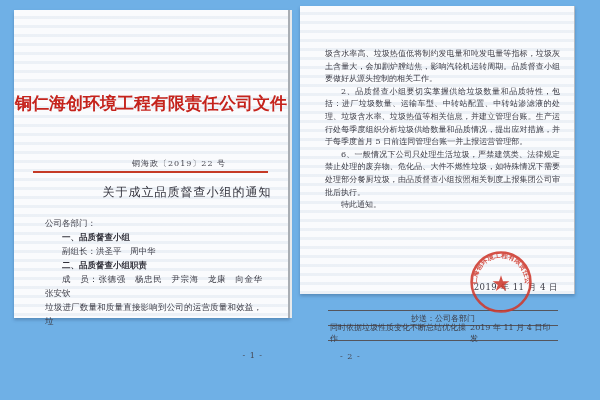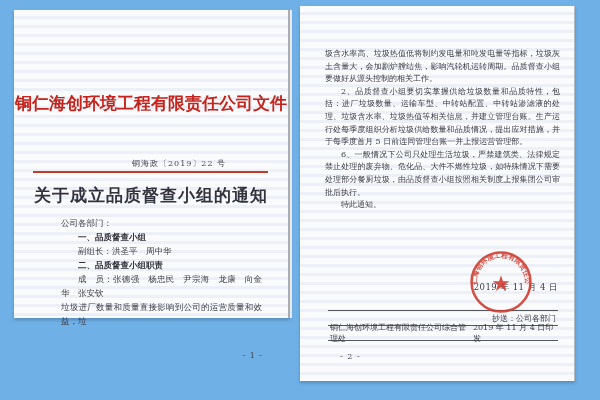--- a/index.html
+++ b/index.html
@@ -16,45 +16,46 @@
         rgba(219,228,238,0.45) 6px, rgba(219,228,238,0.45) 9px),
       #fafbfd;
     color:#3c3c46;
   }
   .page-left{
     left:14px;top:10px;width:274px;height:308px;
     border-right:2px solid #a9aeb4;
     box-shadow:2px 0 0 #e8eaec, 0 2px 3px rgba(40,70,110,.35);
   }
   .page-right{
-    left:300px;top:6px;width:274px;height:375px;
+    left:300px;top:6px;width:274px;height:288px;
     border-right:1px solid #b5bac0;
     box-shadow:0 2px 3px rgba(40,70,110,.35);
   }
   .red-header{
     position:absolute;top:83px;left:0;width:100%;
     text-align:center;color:#c5231c;font-weight:bold;
     font-size:17px;letter-spacing:0px;line-height:1.2;
   }
   .doc-number{
     position:absolute;top:148px;left:0;width:100%;
     text-align:center;font-size:8px;color:#45454f;letter-spacing:1px;margin-left:28px;
   }
   .red-line{
     position:absolute;top:161px;left:19px;right:20px;height:2px;
     background:#c53a26;
   }
   .doc-title{
     position:absolute;top:174px;left:0;width:100%;
-    text-align:center;font-size:17px;font-weight:bold;color:#33333d;
+    text-align:center;font-size:12px;font-weight:normal;color:#33333d;
     letter-spacing:1px;
+    padding-left:36px;
   }
   .body-left{
     position:absolute;top:206px;left:31px;right:26px;
-    font-size:8.5px;line-height:14px;text-align:justify;margin-left:16px;
+    font-size:8.5px;line-height:14px;text-align:justify;
   }
   .body-left p, .body-right p{margin:0;}
   .indent{text-indent:2em;}
   .bold{font-weight:bold;color:#30303a;}
   .pagenum-left{
     position:absolute;top:341px;right:25px;
     font-size:8px;color:#45454f;letter-spacing:1px;
   }
   .body-right{
     position:absolute;top:42px;left:25px;right:14px;
@@ -68,21 +69,21 @@
   .sign-date{
     position:absolute;left:148px;top:276px;width:110px;
     font-size:8.5px;color:#3c3c46;text-align:right;z-index:2;
     letter-spacing:0.5px;
   }
   .footer{
     position:absolute;left:28px;right:16px;top:304px;z-index:1;
   }
   .footer-line{height:1px;background:#55555c;}
   .footer-row{
-    display:flex;justify-content:flex-end;align-items:center;
+    display:flex;justify-content:center;align-items:center;
     height:14px;font-size:8px;color:#3c3c46;padding:0 2px;
   }
   .pagenum-right{
     position:absolute;left:40px;top:346px;
     font-size:8px;color:#45454f;letter-spacing:1px;
   }
 </style>
 </head>
 <body>
 
@@ -127,20 +128,20 @@
     </svg>
   </div>
 
   <div class="footer">
     <div class="footer-line"></div>
     <div class="footer-row">
       <span>抄送：公司各部门</span>
     </div>
     <div class="footer-line"></div>
     <div class="footer-row">
-      <span>铜仁海创环境工程有限责任公司综合管理处</span>
+      <span>同时依据垃圾性质变化不断总结优化操作</span>
       <span>2019 年 11 月 4 日印发</span>
     </div>
     <div class="footer-line"></div>
   </div>
 
   <div class="pagenum-right">- 2 -</div>
 </div>
 
 </body></html>

